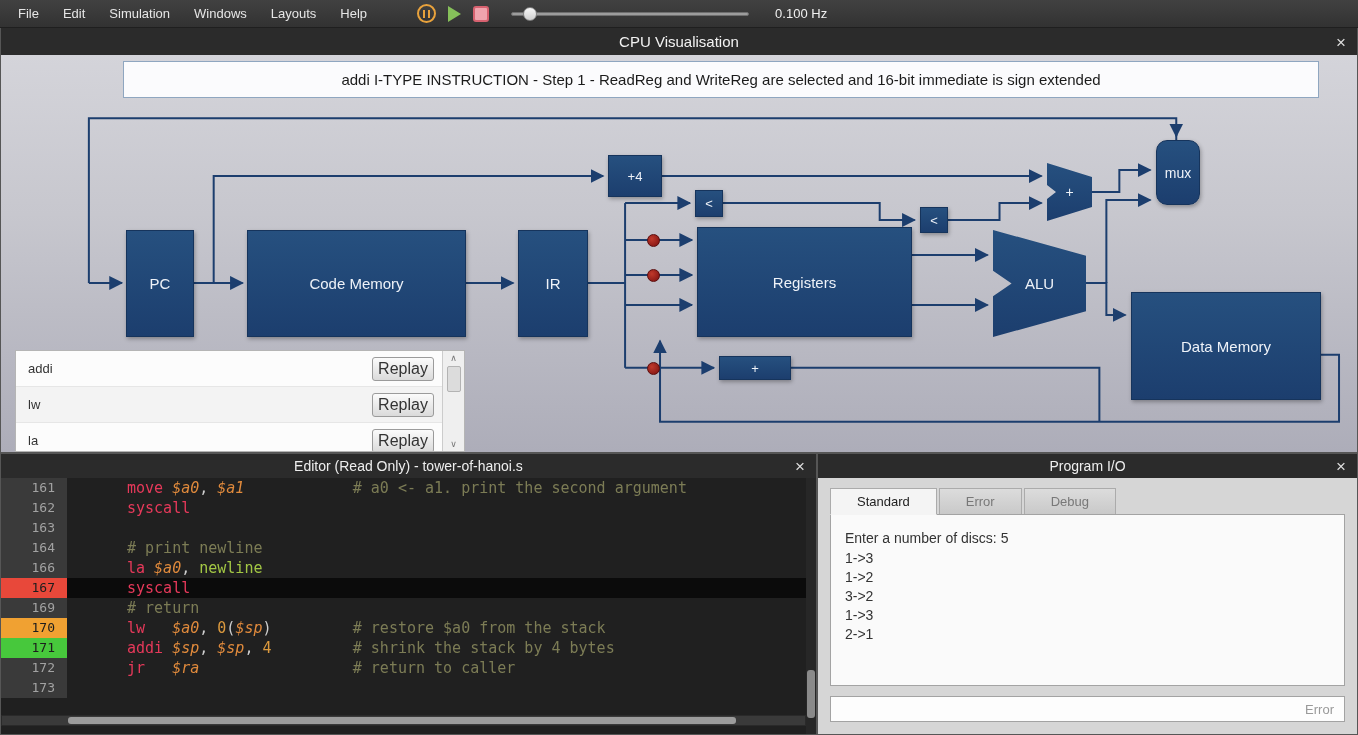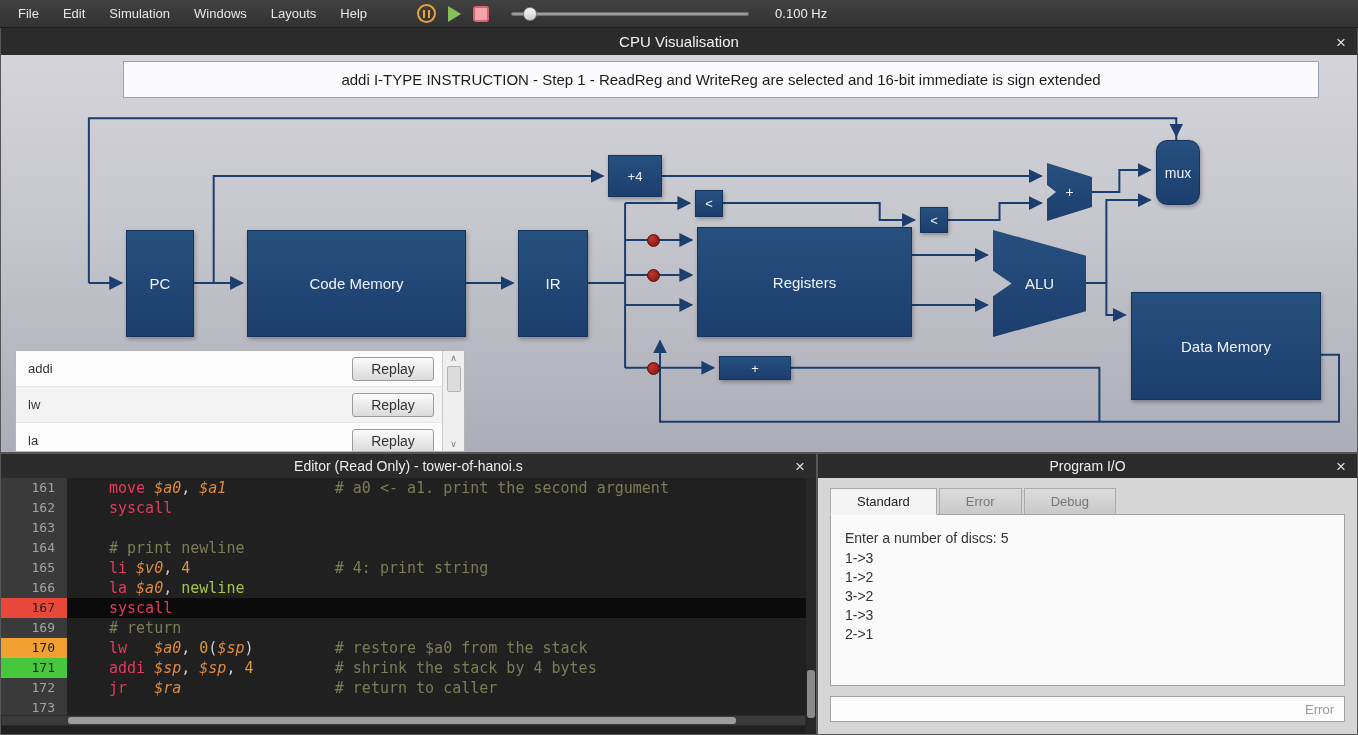--- a/index.html
+++ b/index.html
@@ -33,37 +33,37 @@
   .comp.alu-shape { clip-path:polygon(0 0,100% 24%,100% 76%,0 100%,0 62%,20% 50%,0 38%); border:none; }
   .comp.mux-shape { border-radius:11px; font-size:14px; }
   .comp.small { font-size:13px; }
   .dot { position:absolute; width:13px; height:13px; border-radius:50%; background:radial-gradient(circle at 35% 35%, #c0392b, #7a1010); border:1px solid #5c0d0d; }
 
   
   .replay-panel { position:absolute; left:14px; top:295px; width:450px; height:102px; background:#ffffff; border:1px solid #b5b5b5; display:flex; overflow:hidden; }
   .replay-rows { flex:1; }
   .replay-row { height:36px; display:flex; align-items:center; justify-content:space-between; padding:0 8px 0 12px; font-size:13px; color:#333333; border-bottom:1px solid #e6e6e6; background:#fcfcfc; }
   .replay-row:nth-child(even) { background:#f3f3f3; }
-  .replay-btn { width:82px; height:24px; background:linear-gradient(#fbfbfb,#dadada); border:1px solid #9b9b9b; border-radius:3px; font-size:14px; color:#333333; display:flex; align-items:center; justify-content:center; }
+  .replay-btn { width:62px; height:24px; background:linear-gradient(#fbfbfb,#dadada); border:1px solid #9b9b9b; border-radius:3px; font-size:16px; color:#333333; display:flex; align-items:center; justify-content:center; }
   .replay-scroll { width:22px; border-left:1px solid #cccccc; background:#efefef; display:flex; flex-direction:column; align-items:center; padding:2px 0; font-size:9px; color:#777777; }
   .replay-scroll .thumb { width:14px; height:26px; background:#dcdcdc; border:1px solid #b3b3b3; border-radius:2px; margin:3px 0 auto 0; }
 
   
   .bottom { display:flex; height:282px; gap:0; background:#2e2e2e; }
   .editor-window { width:817px; display:flex; flex-direction:column; border:1px solid #565656; }
   .io-window { flex:1; display:flex; flex-direction:column; border:1px solid #565656; }
 
   
   .editor-body { position:relative; flex:1; background:#202020; overflow:hidden; font-family:"DejaVu Sans Mono", monospace; }
   .code-line { display:flex; height:20px; line-height:20px; font-size:15px; }
   .gutter { width:66px; background:#3a3a3a; color:#a2a2a2; text-align:right; padding-right:12px; font-size:13px; flex:none; }
   .gutter.mark-red { background:#e8483a; color:#1d1d1d; }
   .gutter.mark-orange { background:#f0a132; color:#1d1d1d; }
   .gutter.mark-green { background:#47c83c; color:#1d1d1d; }
-  .code-text { flex:1; padding-left:42px; white-space:pre; color:#c8c8c8; }
+  .code-text { flex:1; padding-left:60px; white-space:pre; color:#c8c8c8; }
   .code-line.current .code-text { background:#0b0b0b; }
   .tok-ins { color:#e6395a; }
   .tok-reg { color:#e08a3c; font-style:italic; }
   .tok-num { color:#dc9a3e; }
   .tok-lbl { color:#a3c744; }
   .tok-cmt { color:#7c7c55; }
   .tok-pln { color:#cfcfcf; }
   .editor-vscroll { position:absolute; right:0; top:0; bottom:0; width:10px; background:#272727; }
   .editor-vscroll .thumb { position:absolute; left:1px; width:8px; height:48px; bottom:16px; background:#8a8a8a; border-radius:3px; }
   .editor-hscroll { position:absolute; left:0; right:10px; bottom:8px; height:11px; background:#3a3a3a; border:1px solid #2a2a2a; }
@@ -213,24 +213,20 @@
             </div>
             <div class="code-line">
               <div class="gutter">163</div>
               <div class="code-text"></div>
             </div>
             <div class="code-line">
               <div class="gutter">164</div>
               <div class="code-text"><span class="tok-cmt"># print newline</span></div>
             </div>
             <div class="code-line">
-              <div class="gutter">165</div>
-              <div class="code-text"><span class="tok-ins">li</span><span class="tok-pln"> </span><span class="tok-reg">$v0</span><span class="tok-pln">, </span><span class="tok-num">4</span><span class="tok-cmt">                # 4: print string</span></div>
-            </div>
-            <div class="code-line">
               <div class="gutter">166</div>
               <div class="code-text"><span class="tok-ins">la</span><span class="tok-pln"> </span><span class="tok-reg">$a0</span><span class="tok-pln">, </span><span class="tok-lbl">newline</span></div>
             </div>
             <div class="code-line current">
               <div class="gutter mark-red">167</div>
               <div class="code-text"><span class="tok-ins">syscall</span></div>
             </div>
             <div class="code-line">
               <div class="gutter">169</div>
               <div class="code-text"><span class="tok-cmt"># return</span></div>

